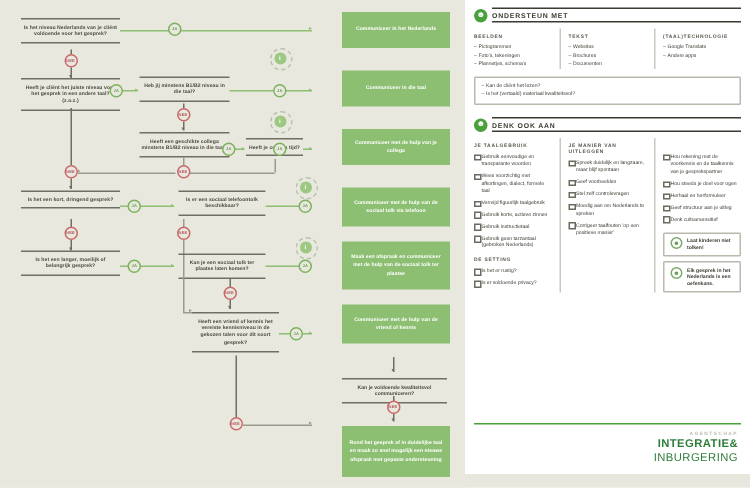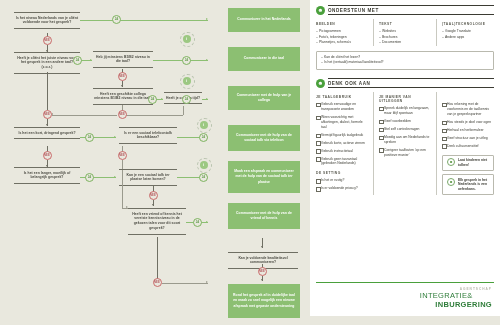--- a/index.html
+++ b/index.html
@@ -148,22 +148,22 @@
     font-size:3.4px;font-weight:bold;color:#3b3b33;line-height:1.4;
   }
   .tip-ico{
     width:6px;height:6px;border-radius:50%;border:0.6px solid #7aa86a;
     color:#5f9949;font-size:4px;display:flex;align-items:center;justify-content:center;
     flex:0 0 auto;
   }
   .hr-green{height:1px;background:#4aa03c;margin-top:5px;}
   .logo{position:absolute;right:8px;bottom:16px;text-align:right;}
   .logo-top{font-size:3.2px;color:#b9b9ae;letter-spacing:1px;font-weight:bold;}
-  .logo-l1{font-size:7.5px;color:#2f7d3a;font-weight:normal;letter-spacing:0.3px;text-align:center;}
-  .logo-l2{font-size:7.5px;color:#2f7d3a;font-weight:bold;letter-spacing:0.3px;padding-left:35px;}
+  .logo-l1{font-size:7.5px;color:#2f7d3a;font-weight:bold;letter-spacing:0.3px;}
+  .logo-l2{font-size:7.5px;color:#2f7d3a;font-weight:normal;letter-spacing:0.3px;padding-left:35px;}
   .footer-strip{position:absolute;left:0;bottom:0;width:100%;height:9px;background:#e8e7dd;}
 </style>
 </head>
 <body>
 
 <div id="poster">
 
   <div id="flow">
 
     <div class="node" style="left:14px;top:12px;width:66px;">Is het niveau Nederlands van je cliënt voldoende voor het gesprek?</div>

